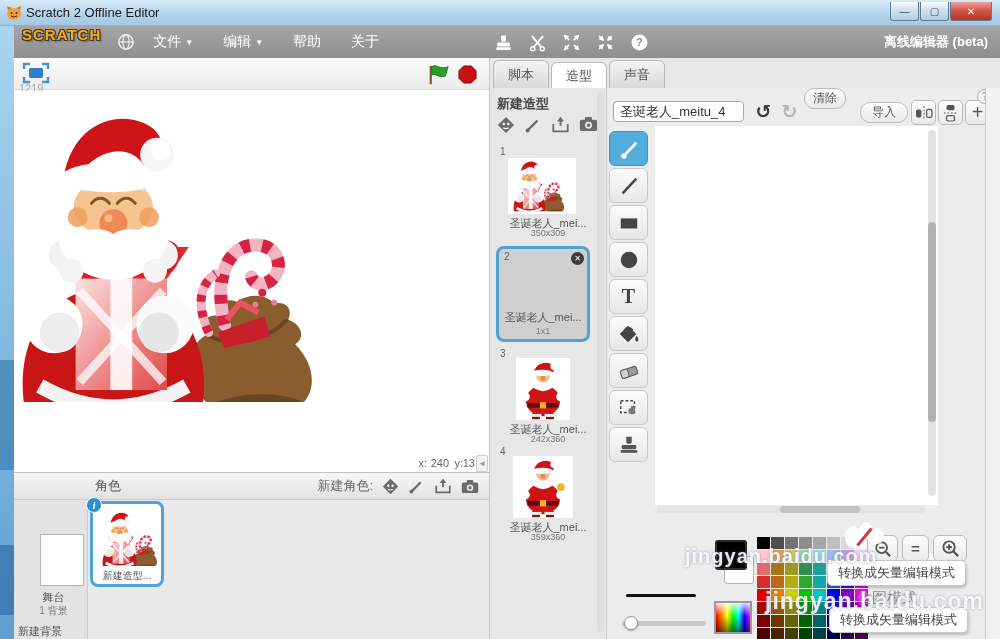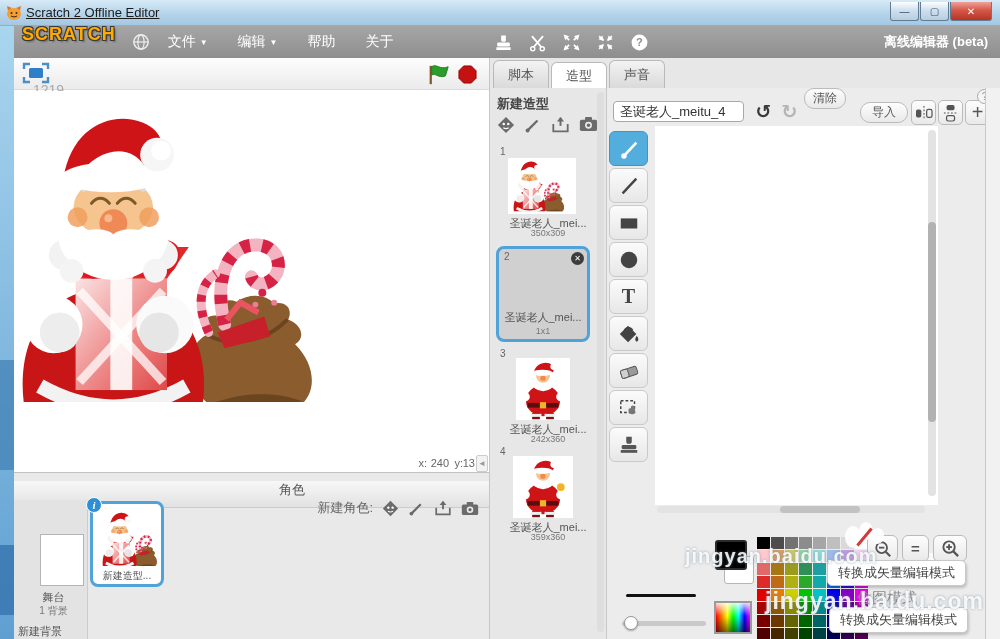--- a/index.html
+++ b/index.html
@@ -4,56 +4,56 @@
 <style>
   * { margin:0; padding:0; box-sizing:border-box; }
   body { width:1000px; height:639px; overflow:hidden; font-family:"Liberation Sans","DejaVu Sans",sans-serif; }
   #app { position:relative; width:1000px; height:639px; background:linear-gradient(135deg,#bfe0f2,#8fc3e8); overflow:hidden; }
   .abs { position:absolute; }
 
   
   .titlebar { left:0; top:0; width:1000px; height:26px;
     background:linear-gradient(#d6e9f7,#b2d2ea 60%,#a5c8e2); border-bottom:1px solid #8fb0cc;
     display:flex; align-items:center; }
-  .title-text { font-size:13px; color:#1b1b1b; margin-left:6px;text-decoration:underline; }
+  .title-text { font-size:13px; color:#1b1b1b; margin-left:6px; }
   .winbtns { position:absolute; right:8px; top:2px; display:flex; }
   .winbtn { width:29px; height:19px; border:1px solid #5f7c93; border-top:none;
     background:linear-gradient(#fdfeff,#cfe0ee 45%,#b6cde0); color:#35506b; font-size:10px;
     display:flex; align-items:center; justify-content:center; border-radius:0 0 3px 3px; margin-left:1px; }
   .winbtn.close { width:42px; background:linear-gradient(#f0a198,#d4584a 45%,#b83323); color:#fff; font-weight:bold; }
 
   
   .desktop-strip { left:0; top:26px; width:14px; height:613px; background:linear-gradient(#a9d5ee,#5f9fd2); }
   .desktop-block { left:0; width:14px; background:#3f7fb4; opacity:.7; }
 
   
   .menubar { left:14px; top:26px; width:986px; height:32px; background:linear-gradient(#a6a6a6,#8e8e8e);
     display:flex; align-items:center; color:#fff; }
-  .logo { font-weight:bold; font-size:18px; letter-spacing:1px; color:#ffaa00; margin:0 16px 16px 8px;
+  .logo { font-weight:bold; font-size:15px; letter-spacing:1px; color:#ffaa00; margin:0 16px 16px 8px;
     text-shadow:-1px -1px 0 #3a3a3a,1px -1px 0 #3a3a3a,-1px 1px 0 #3a3a3a,1px 1px 0 #3a3a3a,2px 2px 2px rgba(0,0,0,.35);text-align:center; }
   .menu-item { font-size:14px; margin-right:30px; display:flex; align-items:center; gap:4px; cursor:default; }
   .menu-item .arr { font-size:8px; }
   .menubar-icons { position:absolute; left:494px; top:32px; display:flex; gap:15px; align-items:center; }
   .offline-label { margin-left:auto; margin-right:12px; font-size:13px; font-weight:bold; }
 
   
   .mainbg { left:14px; top:58px; width:986px; height:581px; background:#e7e7e7; }
 
   .stage-panel { left:14px; top:58px; width:476px; height:414px; background:#fff; border-right:1px solid #c6c6c6; }
   .stage-header { left:0; top:0; width:475px; height:32px; background:linear-gradient(#fdfdfd,#ebebeb);
     border-bottom:1px solid #dcdcdc; }
-  .version-text { left:19px; top:24px; font-size:14px; color:#aaa; }
+  .version-text { left:5px; top:24px; font-size:11px; color:#aaa; }
   .stage-view { left:0; top:33px; width:475px; height:364px; background:#fff; overflow:hidden; }
   .coords-row { left:0; top:397px; width:475px; height:17px; font-size:11px; color:#666; }
   .collapse-btn { right:1px; top:0px; width:12px; height:17px; border:1px solid #ccc; background:#f2f2f2;
     color:#999; font-size:8px; display:flex; align-items:center; justify-content:center; border-radius:2px; }
 
   .sprite-pane { left:14px; top:472px; width:476px; height:167px; background:#e9e9e9; border-top:1px solid #c2c2c2; border-right:1px solid #c6c6c6; }
-  .sprite-header { left:0; top:8px; width:475px; height:27px; background:linear-gradient(#f7f7f7,#e2e2e2);
-    border-bottom:1px solid #ccc; display:flex; align-items:center;flex-direction:column; }
+  .sprite-header { left:0; top:0; width:475px; height:27px; background:linear-gradient(#f7f7f7,#e2e2e2);
+    border-bottom:1px solid #ccc; display:flex; align-items:center; }
   .sprite-header .hdr-title { margin-left:81px; font-size:13px; color:#555; }
   .newsprite-cluster { margin-left:auto; margin-right:10px; display:flex; align-items:center; gap:9px; font-size:13px; color:#666; }
   .stage-col { left:0; top:27px; width:74px; height:140px; background:#e3e3e3; border-right:1px solid #ccc; }
   .stage-thumb { left:26px; top:34px; width:44px; height:52px; background:#fff; border:1px solid #b5b5b5; }
   .stage-col-label { width:79px; text-align:center; font-size:11px; color:#555; }
   .sprite-thumb-sel { left:76px; top:28px; width:74px; height:86px; background:#fff; border:3px solid #4fa3d9; border-radius:8px; }
   .i-badge { left:-7px; top:-7px; width:16px; height:16px; background:#2d8fd5; border:1px solid #fff; border-radius:50%;
     color:#fff; font:italic bold 11px "Liberation Serif",serif; display:flex; align-items:center; justify-content:center; }
   .sprite-thumb-label { left:0; bottom:1px; width:100%; text-align:center; font-size:10px; color:#555; }
 

